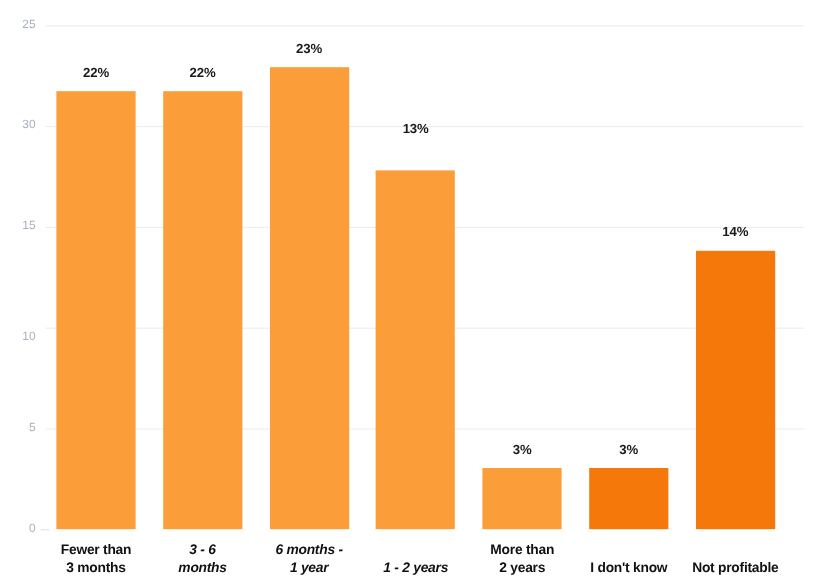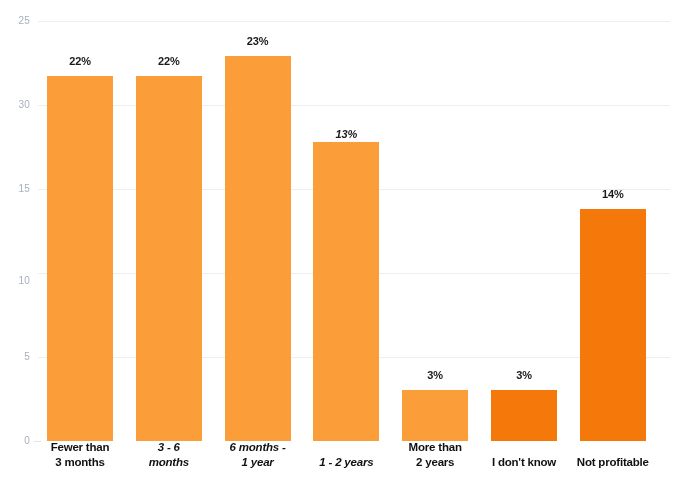--- a/index.html
+++ b/index.html
@@ -78,21 +78,21 @@
     text-align: center;
     font-size: 11px;
     font-weight: bold;
     color: #1a1a1a;
     letter-spacing: -0.1px;
     line-height: 11px;
   }
 
   .cat-label {
     position: absolute;
-    bottom: 20px;
+    bottom: 8px;
     left: -13px;
     width: 92px;
     text-align: center;
     font-size: 11.5px;
     font-weight: bold;
     color: #111111;
     line-height: 15px;
     letter-spacing: -0.2px;
     white-space: pre-line;
   }
@@ -131,21 +131,21 @@
 months</div>
       </div>
       <div class="bar-group" style="left: 224.6px;">
         <div class="bar" style="height: 384.72px; background: rgb(251, 158, 58);"></div>
         <div class="bar-label" style="bottom: 442.72px; color: rgb(26, 26, 26);">23%</div>
         <div class="cat-label" style="color: rgb(17, 17, 17); font-style: italic;">6 months -
 1 year</div>
       </div>
       <div class="bar-group" style="left: 313.4px;">
         <div class="bar" style="height: 299.04px; background: rgb(251, 158, 58);"></div>
-        <div class="bar-label" style="bottom: 350px; color: rgb(26, 26, 26); font-style: italic;">13%</div>
+        <div class="bar-label" style="bottom: 376px; color: rgb(26, 26, 26);">13%</div>
         <div class="cat-label" style="color: rgb(17, 17, 17); font-style: italic;">1 - 2 years</div>
       </div>
       <div class="bar-group" style="left: 402.2px;">
         <div class="bar" style="height: 51.24px; background: rgb(251, 158, 58);"></div>
         <div class="bar-label" style="bottom: 109.24px; color: rgb(26, 26, 26);">3%</div>
         <div class="cat-label" style="color: rgb(17, 17, 17);">More than
 2 years</div>
       </div>
       <div class="bar-group" style="left: 491px;">
         <div class="bar" style="height: 51.24px; background: rgb(245, 121, 10);"></div>

